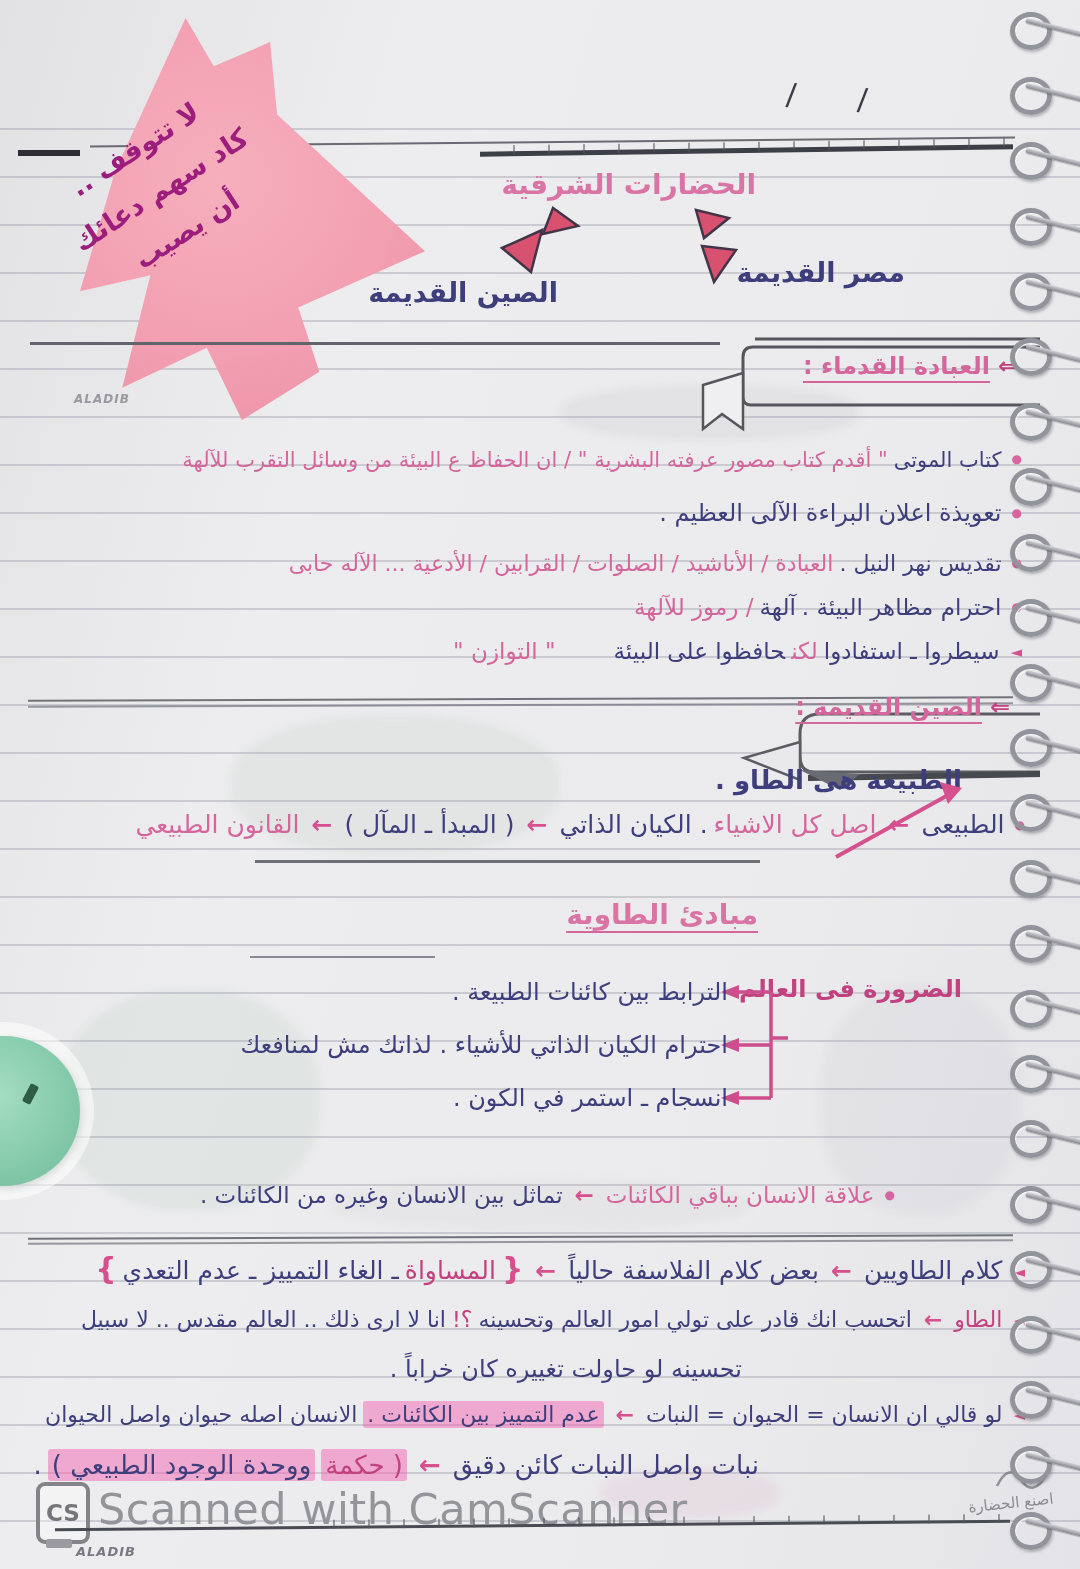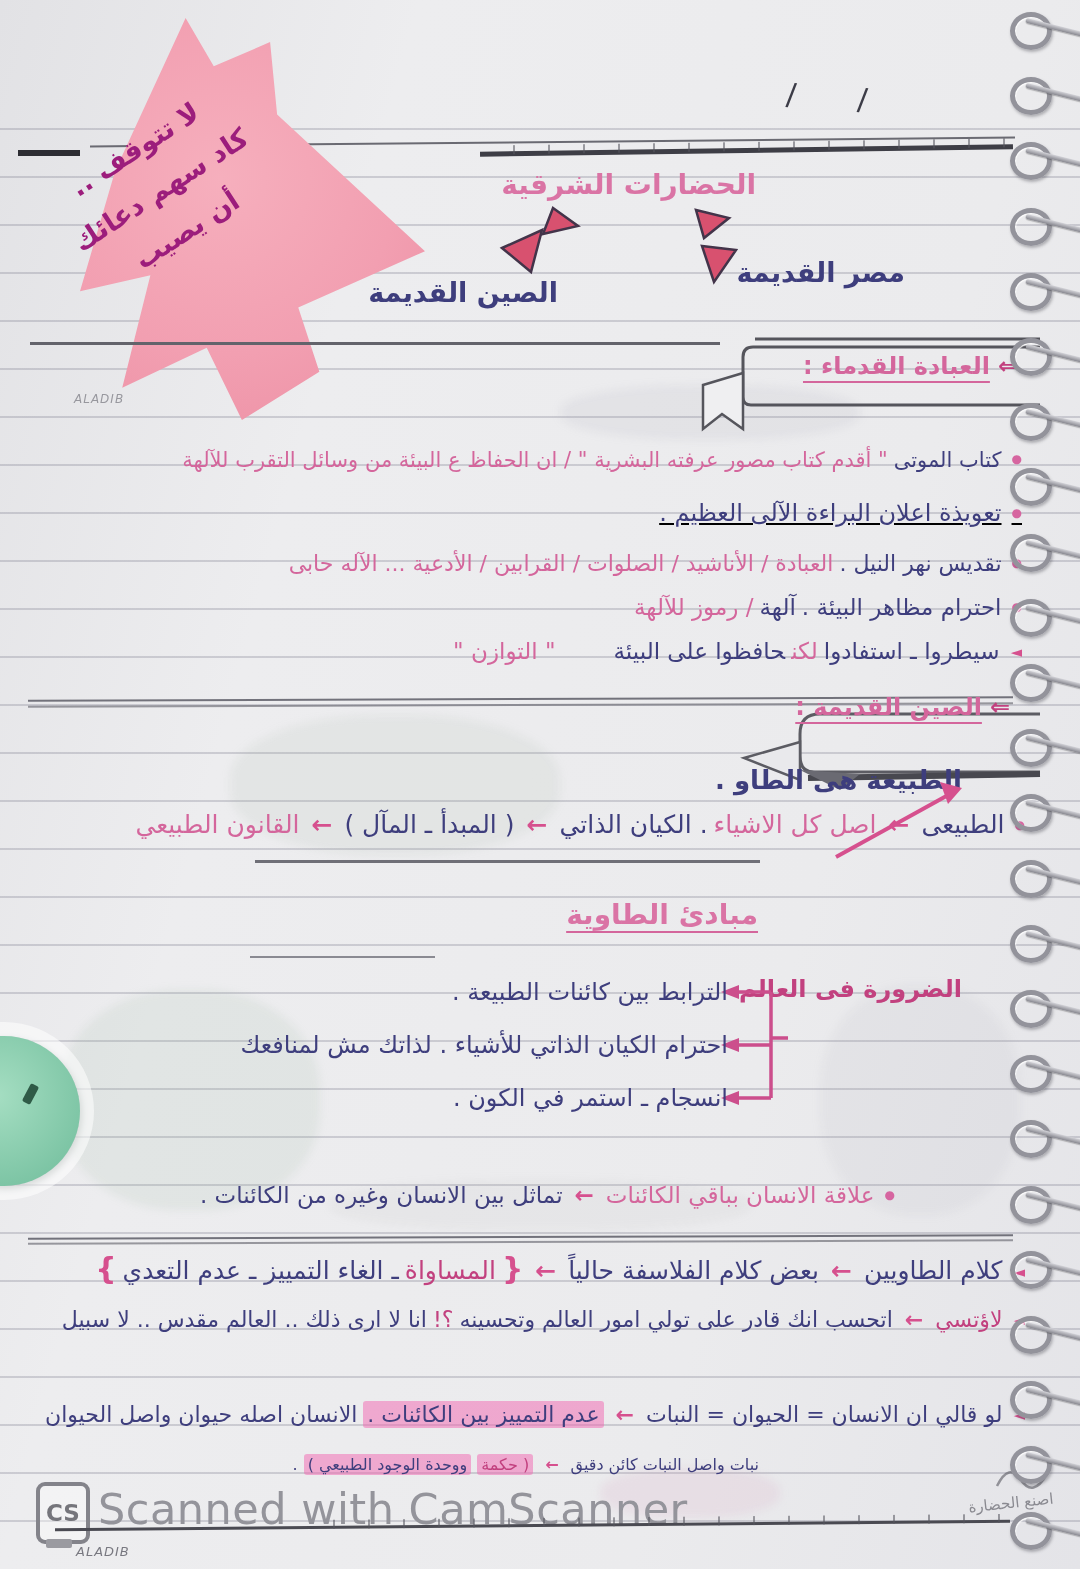--- a/index.html
+++ b/index.html
@@ -34,21 +34,21 @@
   .banner-text{position:absolute;direction:rtl;color:#d4669c;font-size:24px;font-weight:bold;white-space:nowrap;}
   .banner-arrow{color:#c2417f;font-weight:bold;margin-left:8px;}
   
   .heading-pink{position:absolute;direction:rtl;color:#da74a5;font-size:28px;font-weight:bold;letter-spacing:1px;white-space:nowrap;}
   .underlined{text-decoration:underline;text-underline-offset:7px;text-decoration-color:#d4669c;}
   
   .cs-badge{position:absolute;left:36px;top:1482px;width:46px;height:54px;border:4px solid #83838a;border-radius:9px;
             color:#75757b;font-weight:bold;font-size:23px;display:flex;align-items:center;justify-content:center;background:rgba(255,255,255,.35);}
   .cs-badge::after{content:"";position:absolute;bottom:-8px;left:6px;width:26px;height:9px;background:#9a9aa0;border-radius:2px;}
   .wm-text{position:absolute;left:98px;top:1484px;font-size:43px;color:#94949b;letter-spacing:.5px;}
-  .brand{position:absolute;font-style:italic;font-weight:normal;color:rgba(48,48,60,.62);letter-spacing:1px;}
+  .brand{position:absolute;font-style:italic;font-weight:bold;color:rgba(48,48,60,.62);letter-spacing:1px;}
   .corner-logo{position:absolute;left:968px;top:1494px;width:86px;font-size:15px;color:#8a8a91;direction:rtl;
                transform:rotate(-6deg);line-height:19px;text-align:center;}
   
   #rings{position:absolute;top:0;bottom:0;right:0;width:78px;}
   .ring{position:absolute;left:8px;width:42px;height:38px;}
   .ring::before{content:"";position:absolute;inset:0;border-radius:50%;border:5px solid #93939b;
                 box-shadow:inset 1px 1px 1px rgba(255,255,255,.85),1px 2px 3px rgba(60,60,70,.35);}
   .ring::after{content:"";position:absolute;left:15px;top:13px;width:60px;height:5px;border-radius:3px;
                background:linear-gradient(#d5d5da,#85858d);transform:rotate(14deg);box-shadow:0 1px 1px rgba(0,0,0,.25);}
   
@@ -108,21 +108,21 @@
   <svg style="left:695px;top:335px;" width="345" height="100" viewBox="0 0 345 100">
     <path d="M345,4 H60" fill="none" stroke="#55555c" stroke-width="3"></path>
     <path d="M345,12 H58 Q48,12 48,22 V62 Q48,70 56,70 H345" fill="none" stroke="#55555c" stroke-width="3"></path>
     <path d="M48,38 L8,50 L8,94 L27,79 L48,94 Z" fill="#efeff1" stroke="#55555c" stroke-width="2.5"></path>
   </svg>
   <div class="banner-text" style="right:62px;top:352px;">
     <span class="banner-arrow">⇐</span><span class="underlined">العبادة القدماء :</span>
   </div>
 
   <div class="row" style="right:55px;top:442px;font-size:21px;"><span class="seg dot">●</span><span class="seg blue">كتاب الموتى</span><span class="seg pink">" أقدم كتاب مصور عرفته البشرية " / ان الحفاظ ع البيئة من وسائل التقرب للآلهة</span></div>
-  <div class="row" style="right:55px;top:496px;font-size:24px;text-decoration:underline;"><span class="seg dot">●</span><span class="seg blue">تعويذة اعلان البراءة الآلى العظيم .</span></div>
+  <div class="row" style="right:55px;top:496px;font-size:24px;"><span class="seg dot">●</span><span class="seg blue">تعويذة اعلان البراءة الآلى العظيم .</span></div>
   <div class="row" style="right:55px;top:546px;font-size:22px;"><span class="seg dot">●</span><span class="seg blue">تقديس نهر النيل .</span><span class="seg pink">العبادة / الأناشيد / الصلوات / القرابين / الأدعية ... الآله حابى</span></div>
   <div class="row" style="right:55px;top:590px;font-size:23px;"><span class="seg dot">●</span><span class="seg blue">احترام مظاهر البيئة .</span><span class="seg blue">آلهة</span><span class="seg pink">/ رموز للآلهة</span></div>
   <div class="row" style="right:55px;top:634px;font-size:23px;"><span class="seg tri">◄</span><span class="seg blue">سيطروا ـ استفادوا</span><span class="seg pink">لكن</span><span class="seg blue">حافظوا على البيئة</span><span class="seg pink gap">" التوازن "</span></div>
 
   <div class="hline" style="left:28px;top:698px;width:985px;transform:rotate(-.2deg);"></div>
   <div class="hline" style="left:28px;top:704px;width:985px;height:1.5px;opacity:.7;transform:rotate(-.2deg);"></div>
 
   <svg style="left:700px;top:700px;" width="345" height="110" viewBox="0 0 345 110">
     <path d="M340,14 H120 Q100,14 100,34 V56 Q100,72 114,72 H340" fill="none" stroke="#5c5c63" stroke-width="3"></path>
     <path d="M100,42 L44,58 L100,80 Z" fill="#e9e9ec" stroke="#5c5c63" stroke-width="2.5"></path>
@@ -155,23 +155,24 @@
   <div class="row blue" style="right:352px;top:975px;font-size:24px;">الترابط بين كائنات الطبيعة .</div>
   <div class="row blue" style="right:352px;top:1028px;font-size:24px;">احترام الكيان الذاتي للأشياء . لذاتك مش لمنافعك</div>
   <div class="row blue" style="right:352px;top:1081px;font-size:24px;">انسجام ـ استمر في الكون .</div>
 
   <div class="row" style="right:182px;top:1178px;font-size:23px;"><span class="seg dot">●</span><span class="seg pink">علاقة الانسان بباقي الكائنات</span><span class="seg arr">←</span><span class="seg blue">تماثل بين الانسان وغيره من الكائنات .</span></div>
 
   <div class="hline" style="left:28px;top:1236px;width:985px;transform:rotate(-.2deg);"></div>
   <div class="hline" style="left:28px;top:1241px;width:985px;height:1.5px;opacity:.7;transform:rotate(-.2deg);"></div>
 
   <div class="row" style="right:52px;top:1252px;font-size:25px;"><span class="seg tri">◄</span><span class="seg blue">كلام الطاويين</span><span class="seg arr">←</span><span class="seg blue">بعض كلام الفلاسفة حالياً</span><span class="seg arr">←</span><span class="seg brace">}</span><span class="seg pinkD">المساواة</span><span class="seg blue">ـ الغاء التمييز ـ عدم التعدي</span><span class="seg brace">{</span></div>
-  <div class="row" style="right:52px;top:1303px;font-size:22px;"><span class="seg tri">◄</span><span class="seg pinkD">لاؤتسي</span><span class="seg arr">←</span><span class="seg blue">اتحسب انك قادر على تولي امور العالم وتحسينه</span><span class="seg pinkD">؟!</span><span class="seg blue">انا لا ارى ذلك .. العالم مقدس .. لا سبيل</span></div>
+  <div class="row" style="right:52px;top:1303px;font-size:22px;"><span class="seg tri">◄</span><span class="seg pinkD">الطاو</span><span class="seg arr">←</span><span class="seg blue">اتحسب انك قادر على تولي امور العالم وتحسينه</span><span class="seg pinkD">؟!</span><span class="seg blue">انا لا ارى ذلك .. العالم مقدس .. لا سبيل</span></div>
+  <div class="row" style="right:335px;top:1352px;font-size:24px;"><span class="seg blue">تحسينه لو حاولت تغييره كان خراباً .</span></div>
   <div class="row" style="right:52px;top:1398px;font-size:22px;"><span class="seg tri">◄</span><span class="seg blue">لو قالي ان الانسان = الحيوان = النبات</span><span class="seg arr">←</span><span class="seg blue hl">عدم التمييز بين الكائنات .</span><span class="seg blue">الانسان اصله حيوان واصل الحيوان</span></div>
-  <div class="row" style="right:318px;top:1448px;font-size:16px;margin-left:28px;"><span class="seg blue">نبات واصل النبات كائن دقيق</span><span class="seg arr">←</span><span class="seg pinkD hl">( حكمة</span><span class="seg blue hl">ووحدة الوجود الطبيعي )</span><span class="seg blue">.</span></div>
+  <div class="row" style="right:318px;top:1448px;font-size:26px;margin-left:28px;"><span class="seg blue">نبات واصل النبات كائن دقيق</span><span class="seg arr">←</span><span class="seg pinkD hl">( حكمة</span><span class="seg blue hl">ووحدة الوجود الطبيعي )</span><span class="seg blue">.</span></div>
 
   <div class="green-tab"></div>
 
   <div class="cs-badge">CS</div>
   <div class="wm-text">Scanned with CamScanner</div>
   <div class="brand" style="left:76px;top:1544px;font-size:13px;">ALADIB</div>
   <div class="corner-logo">اصنع الحضارة</div>
   <svg style="left:995px;top:1460px;" width="60" height="36" viewBox="0 0 60 36">
     <path d="M2,26 Q14,2 26,20 T52,14" fill="none" stroke="#5a5a62" stroke-width="2.5" opacity=".6"></path>
   </svg>

